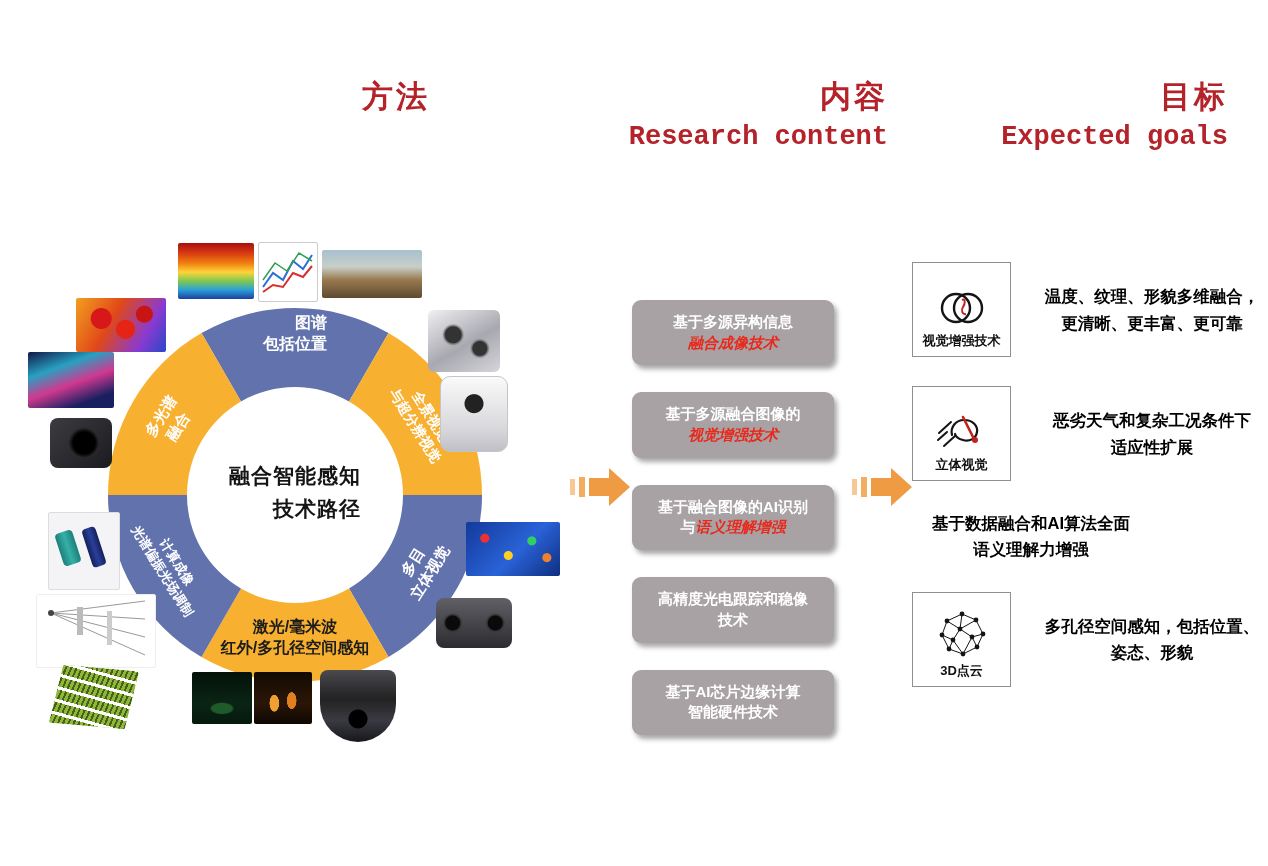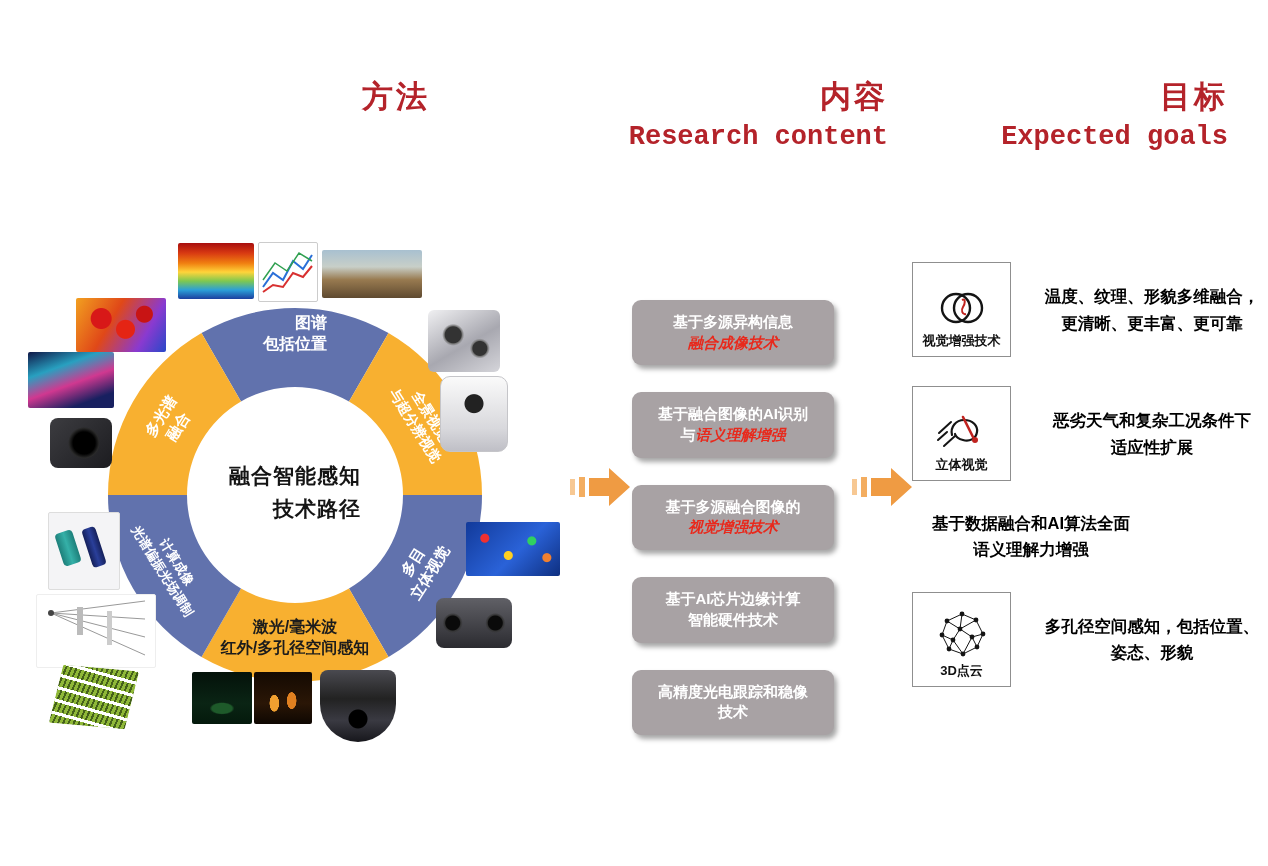--- a/index.html
+++ b/index.html
@@ -192,34 +192,34 @@
     <rect x="9" y="14" width="6" height="20" fill="#f3ad60"></rect>
     <path class="arrow-head" d="M19,15 L39,15 L39,5 L60,24 L39,43 L39,33 L19,33 Z"></path>
   </svg>
 
   <div class="cboxes">
     <div class="cbox">
       <div>基于多源异构信息</div>
       <div><span></span><span class="red">融合成像技术</span></div>
     </div>
     <div class="cbox">
+      <div>基于多源融合图像的</div>
+      <div><span></span><span class="red">视觉增强技术</span></div>
+    </div>
+    <div class="cbox">
       <div>基于融合图像的AI识别</div>
       <div><span>与</span><span class="red">语义理解增强</span></div>
     </div>
     <div class="cbox">
-      <div>基于多源融合图像的</div>
-      <div><span></span><span class="red">视觉增强技术</span></div>
+      <div>高精度光电跟踪和稳像</div>
+      <div><span>技术</span><span class="red"></span></div>
     </div>
     <div class="cbox">
       <div>基于AI芯片边缘计算</div>
       <div><span>智能硬件技术</span><span class="red"></span></div>
-    </div>
-    <div class="cbox">
-      <div>高精度光电跟踪和稳像</div>
-      <div><span>技术</span><span class="red"></span></div>
     </div>
   </div>
 
   <div class="goals">
 
     <div class="goal-row">
       <div class="goal-box">
         <svg width="56" height="42" viewBox="0 0 56 42">
           <circle cx="22" cy="21" r="14" fill="none" stroke="#141414" stroke-width="2.4"></circle>
           <circle cx="34" cy="21" r="14" fill="none" stroke="#141414" stroke-width="2.4"></circle>

